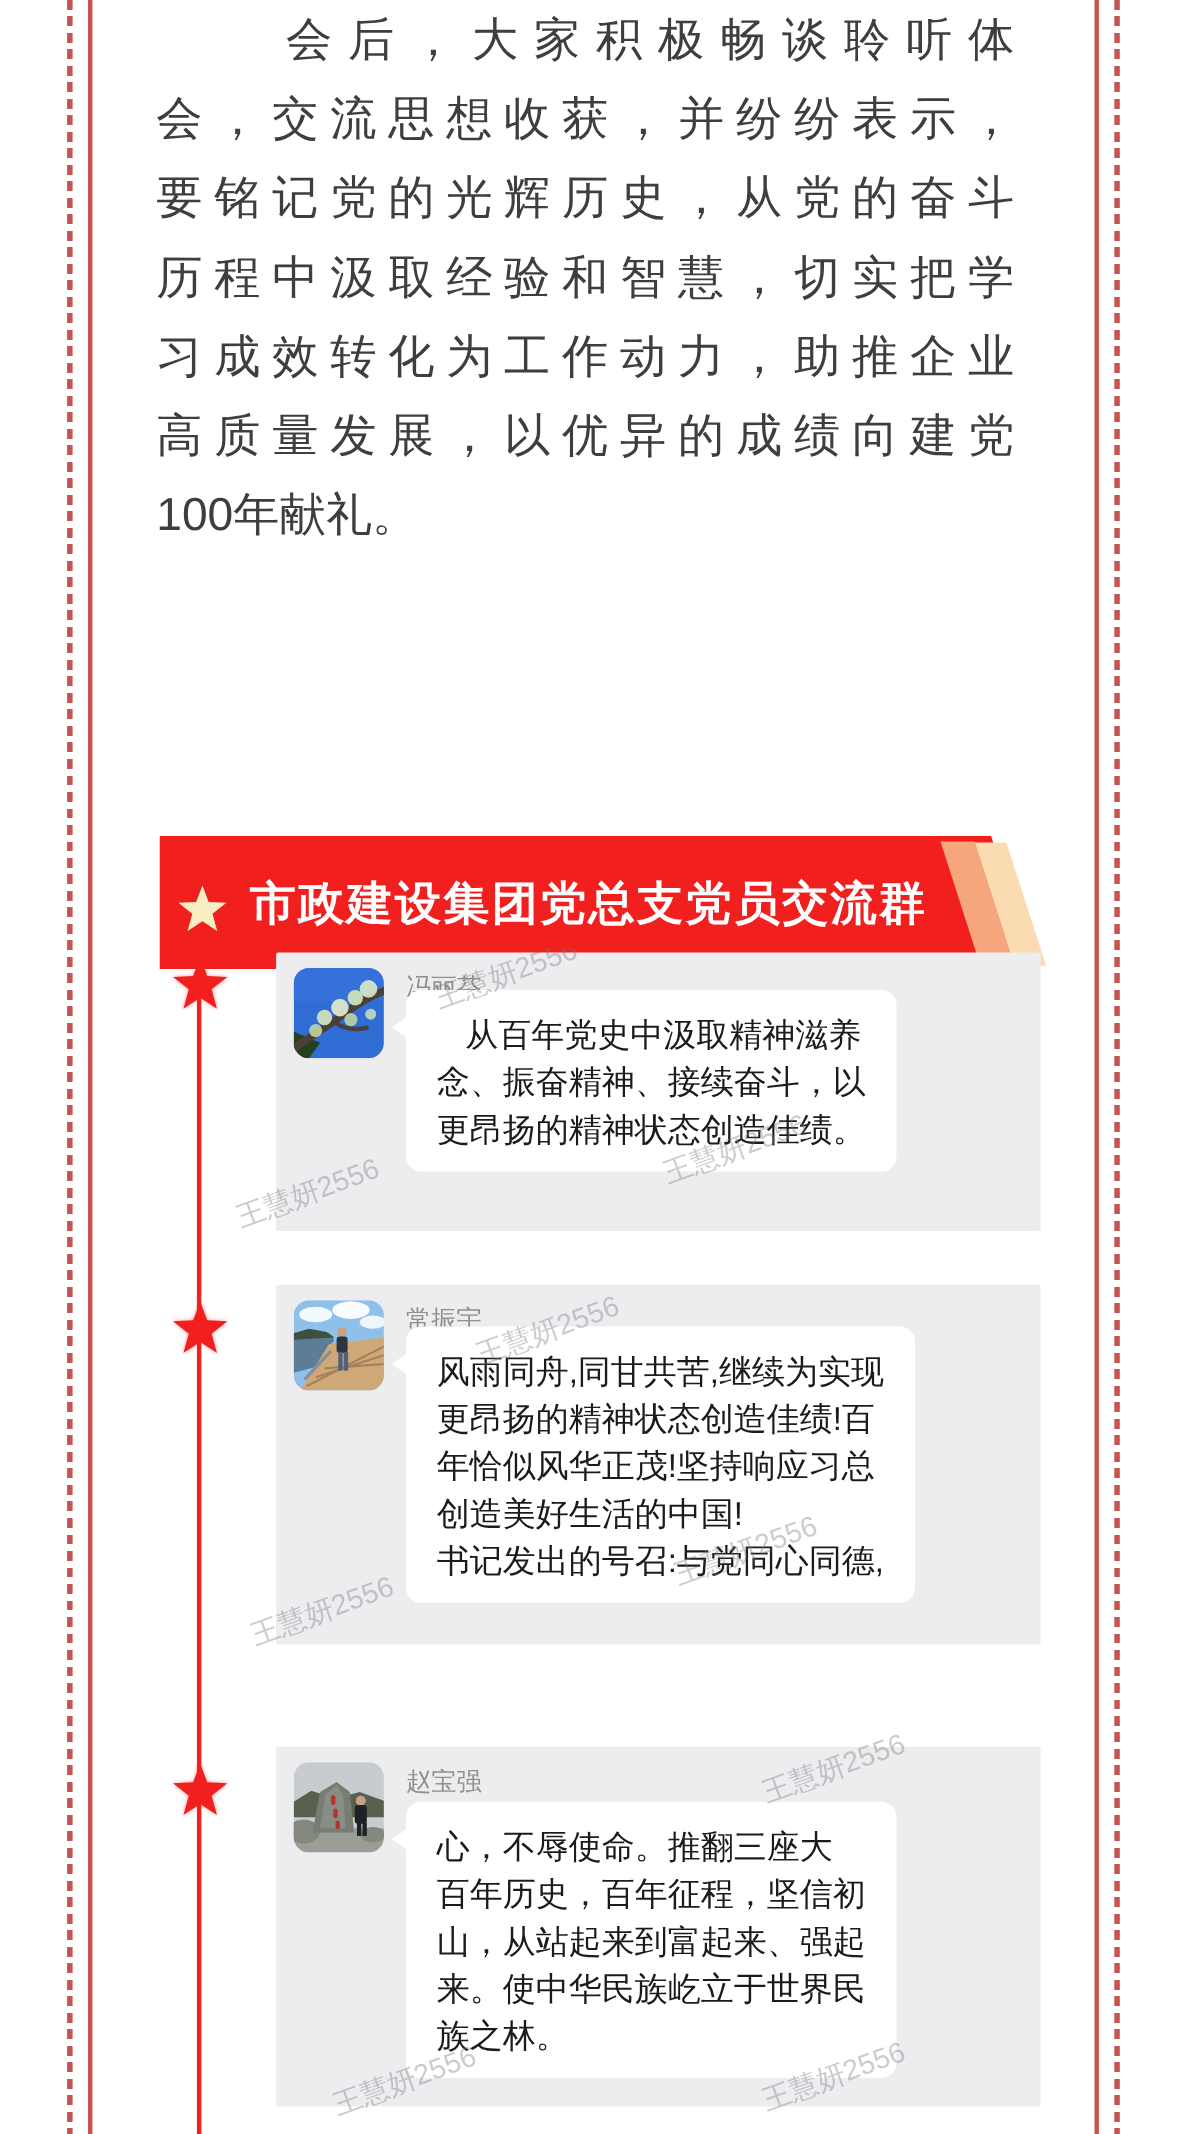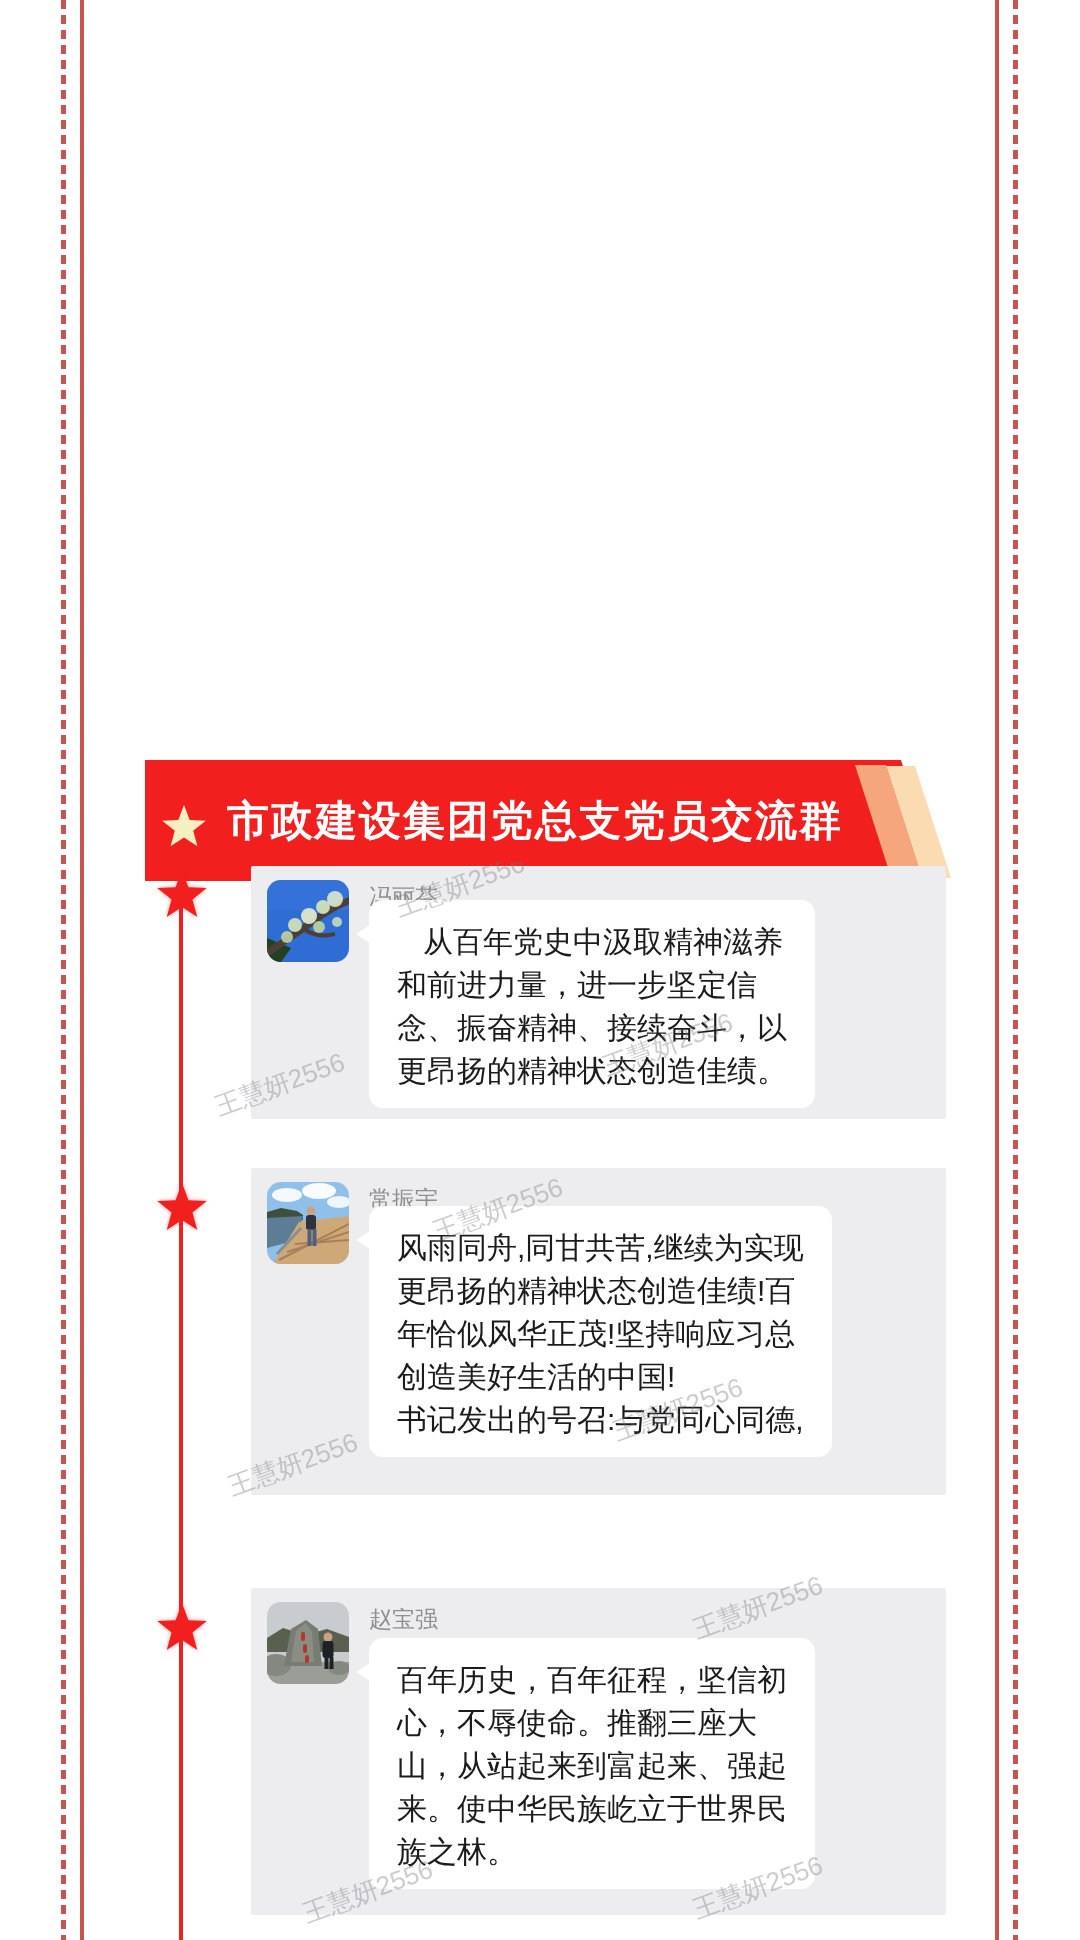--- a/index.html
+++ b/index.html
@@ -99,20 +99,29 @@
 </head>
 <body>
 
 <div class="page">
 
   <div class="vline dash l-dash"></div>
   <div class="vline solid l-solid"></div>
   <div class="vline solid r-solid"></div>
   <div class="vline dash r-dash"></div>
 
+  <section class="para">
+    <p class="first">会后，大家积极畅谈聆听体</p>
+    <p>会，交流思想收获，并纷纷表示，</p>
+    <p>要铭记党的光辉历史，从党的奋斗</p>
+    <p>历程中汲取经验和智慧，切实把学</p>
+    <p>习成效转化为工作动力，助推企业</p>
+    <p>高质量发展，以优异的成绩向建党</p>
+    <p class="last">100年献礼。</p>
+  </section>
 
   <div class="banner">
     <svg class="ribbon" width="812" height="122" viewBox="0 0 812 122">
       <polygon points="0,0 756,0 795,121 0,121" fill="var(--accent-red)"></polygon>
       <polygon points="741,6 770,6 806,118 777,118" fill="var(--banner-cream)"></polygon>
       <polygon points="710,5 741,5 777,117 746,117" fill="var(--banner-orange)"></polygon>
     </svg>
     <svg class="banner-star" width="46" height="44" viewBox="0 0 50 48">
       <polygon points="25,1 31.2,17.5 48.8,18.3 35,29.2 39.7,46.2 25,36.5 10.3,46.2 15,29.2 1.2,18.3 18.8,17.5" fill="var(--banner-star)"></polygon>
     </svg>
@@ -150,21 +159,20 @@
           <circle cx="68" cy="19" r="8" fill="#DDE9C8" opacity="0.9"></circle>
           <circle cx="52" cy="47" r="6" fill="#BFD4A2" opacity="0.9"></circle>
           <circle cx="20" cy="57" r="6" fill="#BFD4A2" opacity="0.9"></circle>
           <circle cx="70" cy="42" r="5" fill="#CFE0B8" opacity="0.85"></circle>
         </g>
       </svg>
       <div class="uname">冯丽芬</div>
       <div class="bubble">
         <i class="tail"></i>
         <p class="bindent">从百年党史中汲取精神滋养</p>
-        <p>和前进力量，进一步坚定信</p>
         <p>念、振奋精神、接续奋斗，以</p>
         <p>更昂扬的精神状态创造佳绩。</p>
       </div>
     </article>
 
     <article class="panel m2">
       <svg class="avatar" viewBox="0 0 82 82">
         <clipPath id="av2">
             <rect width="82" height="82" rx="14"></rect>
           </clipPath>
@@ -215,22 +223,22 @@
           <rect x="38" y="53" width="4" height="8" rx="2" fill="#B5352C"></rect>
           <circle cx="61" cy="35" r="4.5" fill="#C9A186"></circle>
           <rect x="55.5" y="39" width="11" height="17" rx="3" fill="#1E2125"></rect>
           <rect x="57.5" y="55" width="4" height="12" fill="#1E2125"></rect>
           <rect x="62.5" y="55" width="4" height="12" fill="#1E2125"></rect>
         </g>
       </svg>
       <div class="uname">赵宝强</div>
       <div class="bubble">
         <i class="tail"></i>
+        <p>心，不辱使命。推翻三座大</p>
         <p>百年历史，百年征程，坚信初</p>
-        <p>心，不辱使命。推翻三座大</p>
         <p>山，从站起来到富起来、强起</p>
         <p>来。使中华民族屹立于世界民</p>
         <p>族之林。</p>
       </div>
     </article>
 
     <div class="wm" style="left:392px;top:6px">王慧妍2556</div>
     <div class="wm" style="left:600px;top:165px">王慧妍2556</div>
     <div class="wm" style="left:212px;top:205px">王慧妍2556</div>
     <div class="wm" style="left:430px;top:330px">王慧妍2556</div>

